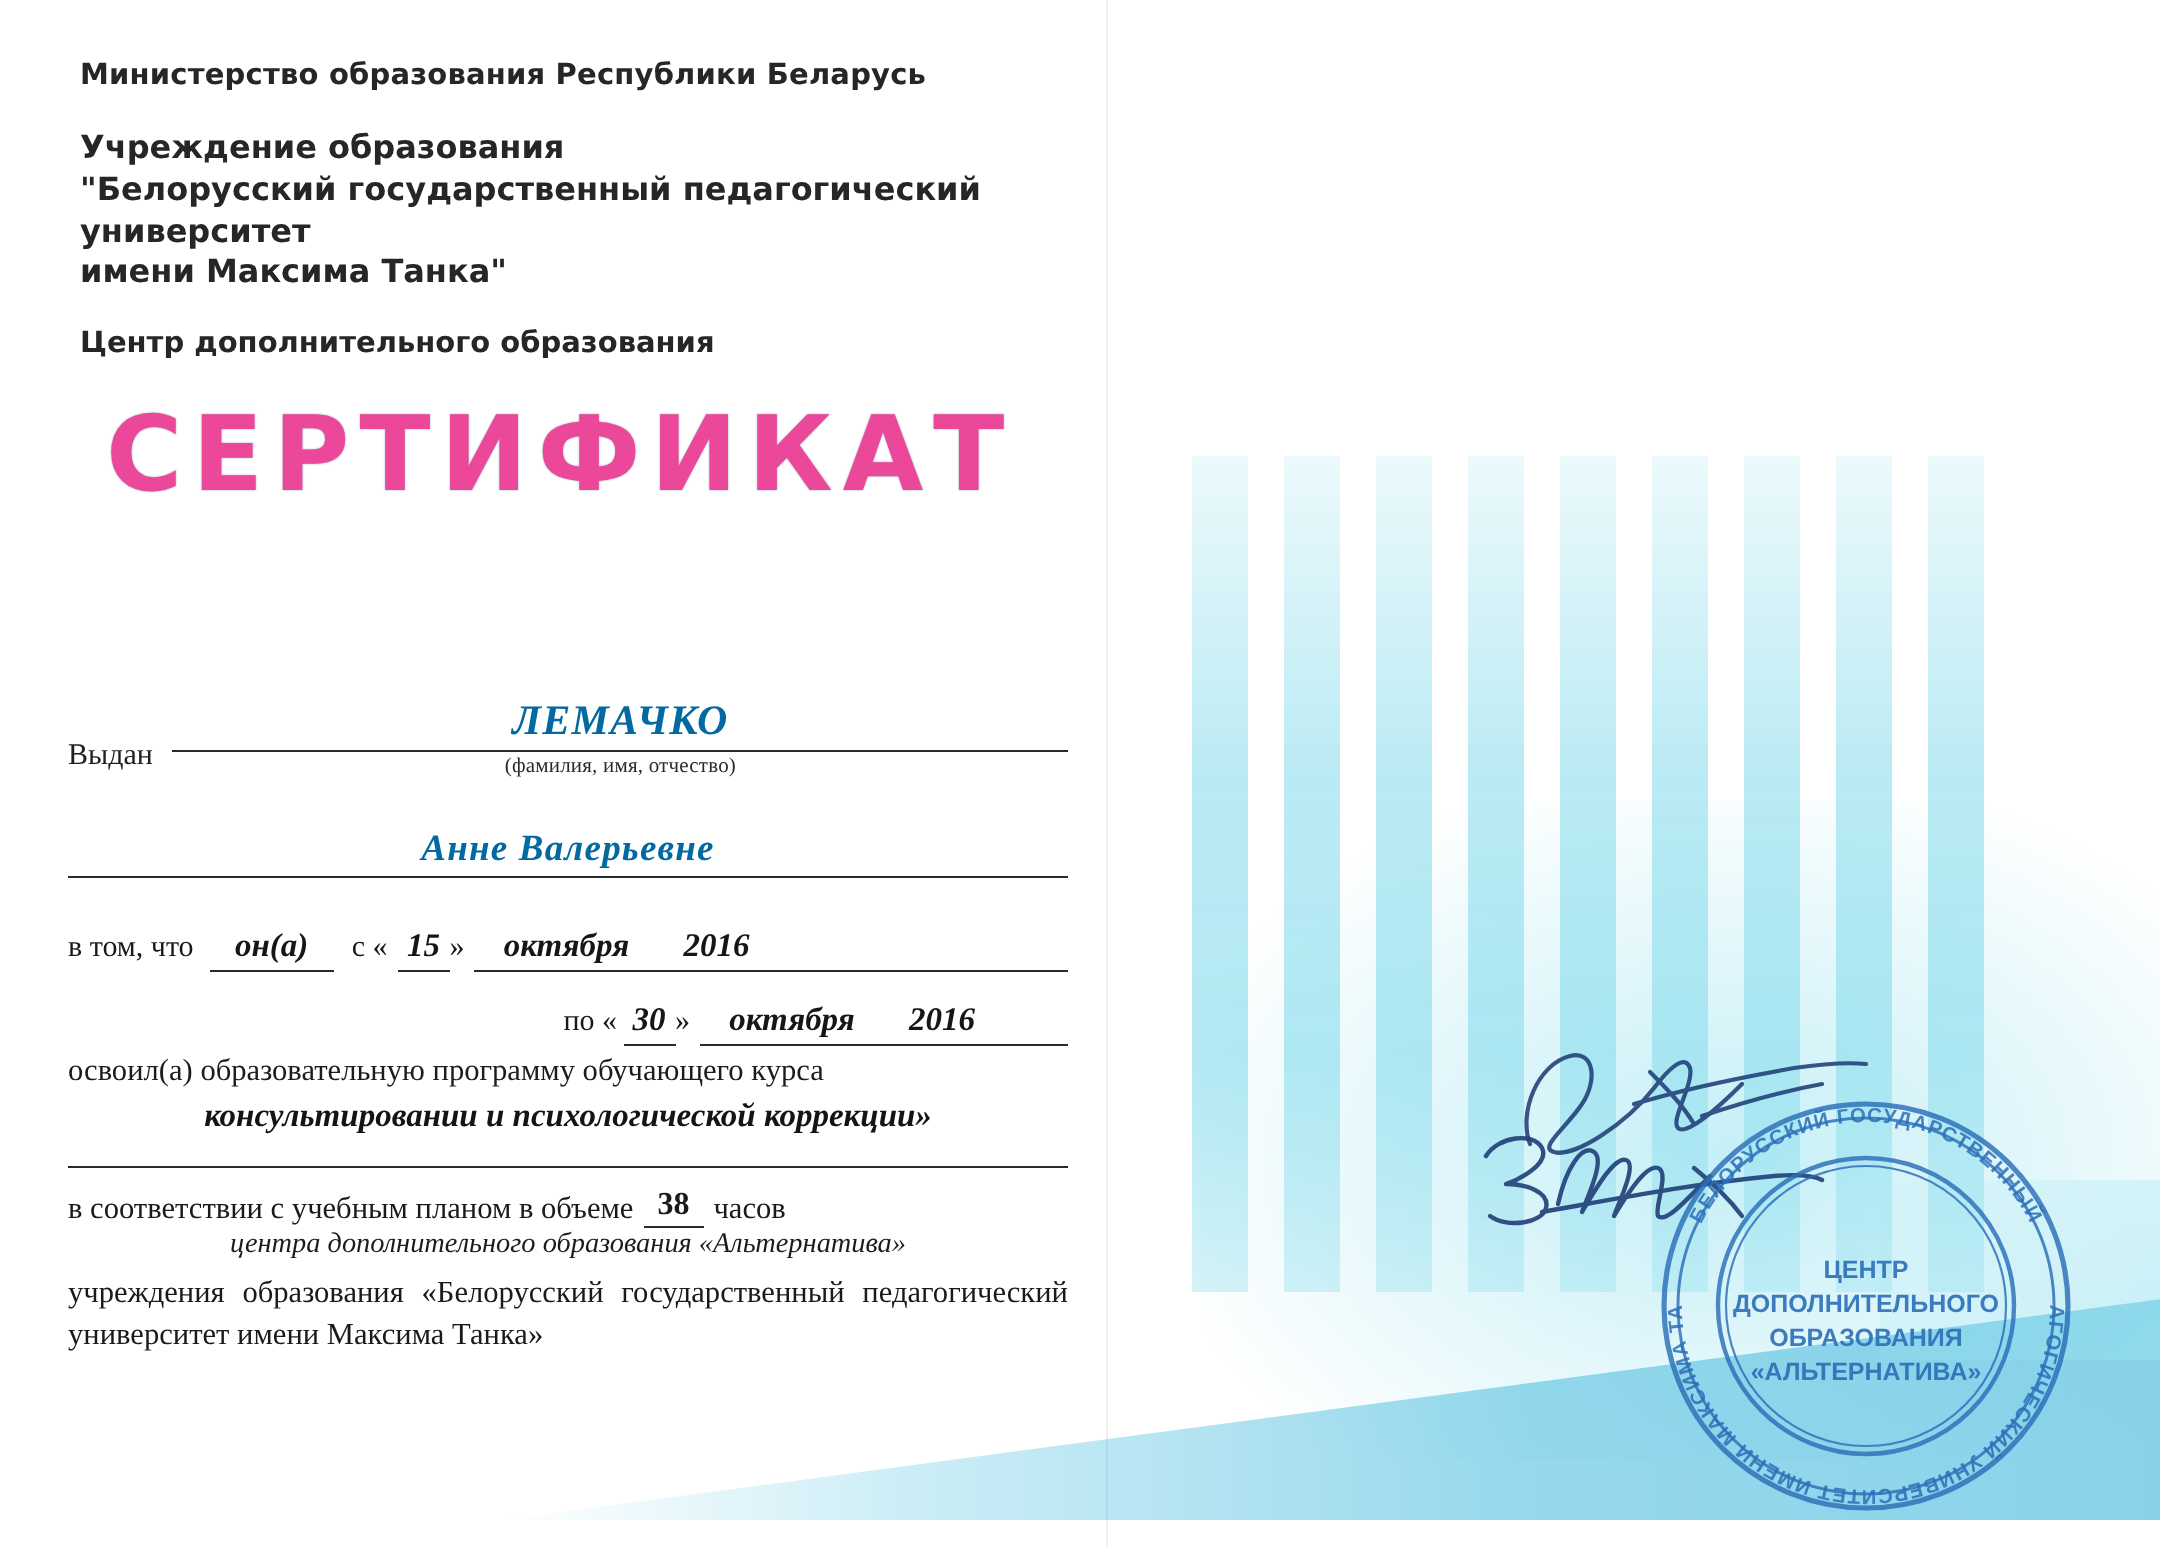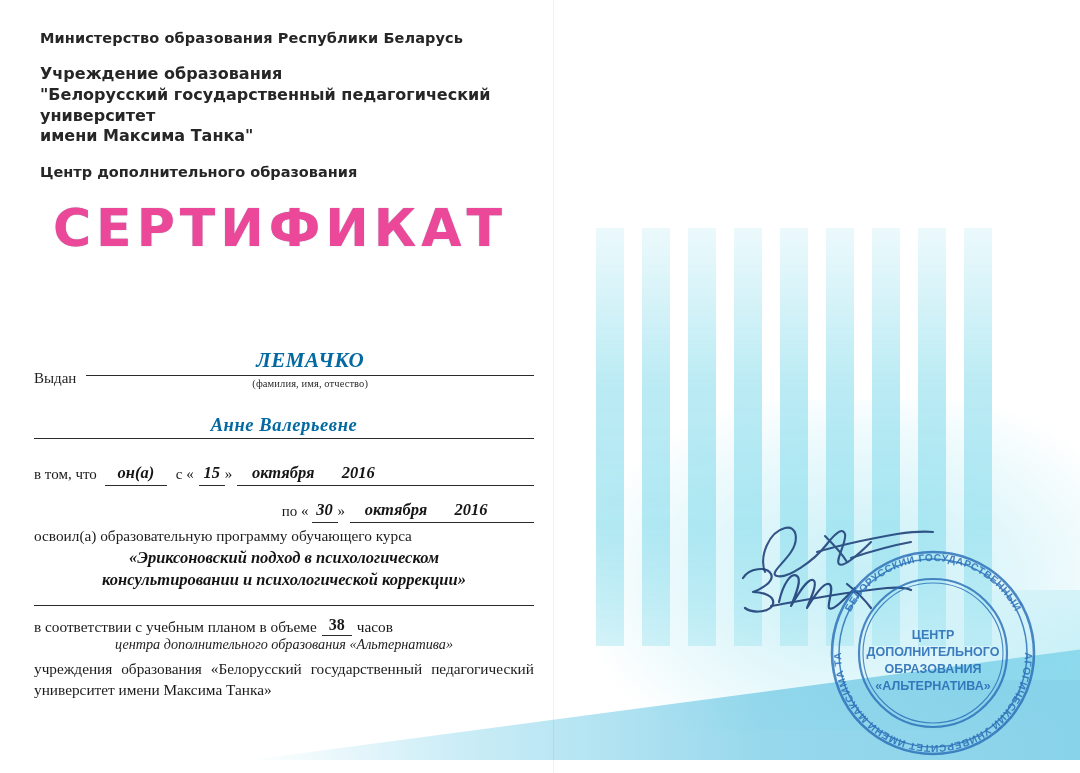--- a/index.html
+++ b/index.html
@@ -241,21 +241,20 @@
           <span class="lbl">»</span>
           <span class="seg hand-it" style="min-width:92px;margin-left:5px;">октября</span>
           <span class="seg hand-it" style="min-width:58px;">2016</span>
           <span class="seg" style="width:34px;">&nbsp;</span>
         </div>
       </div>
     </div>
 
     <div id="prog-block">
       <div class="body-text">освоил(а) образовательную программу обучающего курса</div>
-      <div class="course-name">«Эриксоновский подход в психологическом</div>
       <div class="course-name" id="course-underline">консультировании и психологической коррекции»</div>
 
       <div id="hours-line">
         <span>в соответствии с учебным планом в объеме</span>
         <span class="hours-val">38</span>
         <span>часов</span>
       </div>
 
       <div id="center-italic">центра дополнительного образования «Альтернатива»</div>
 

